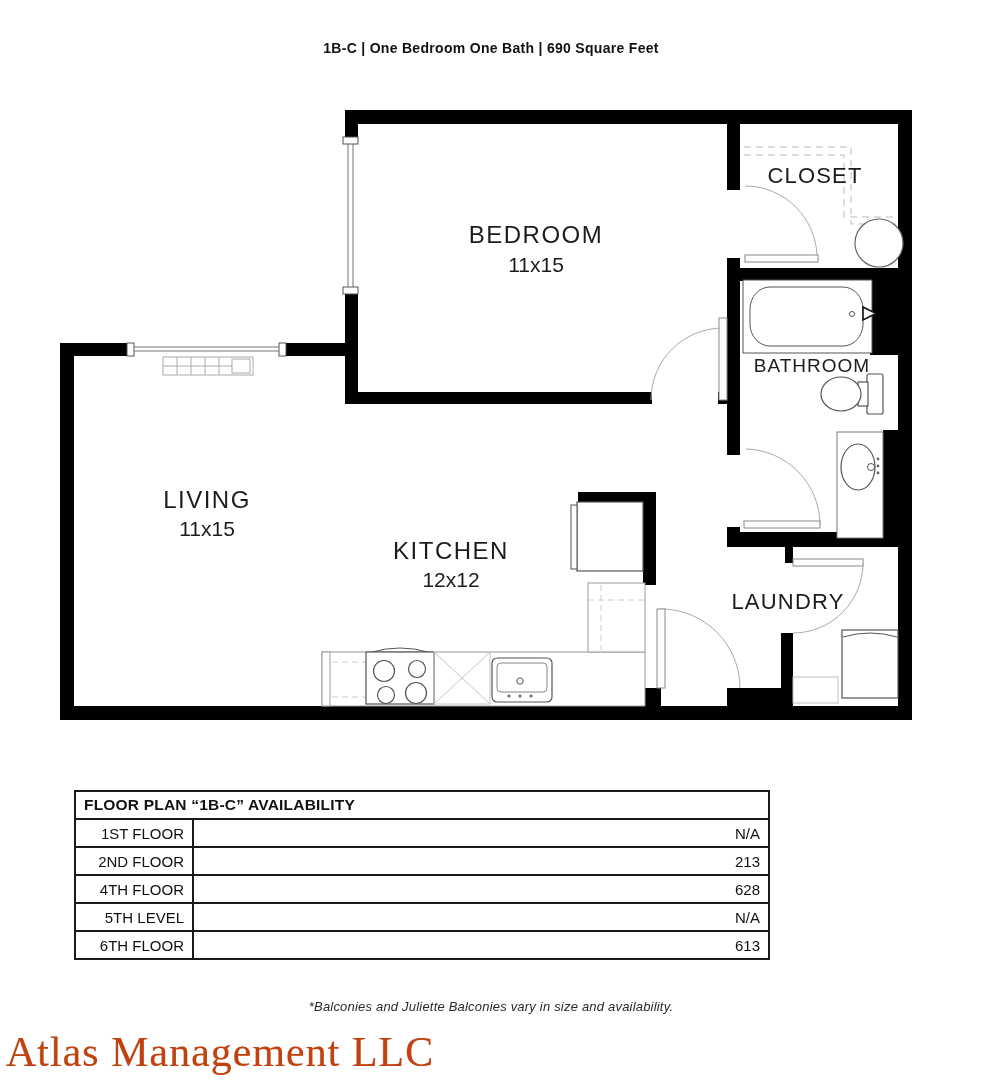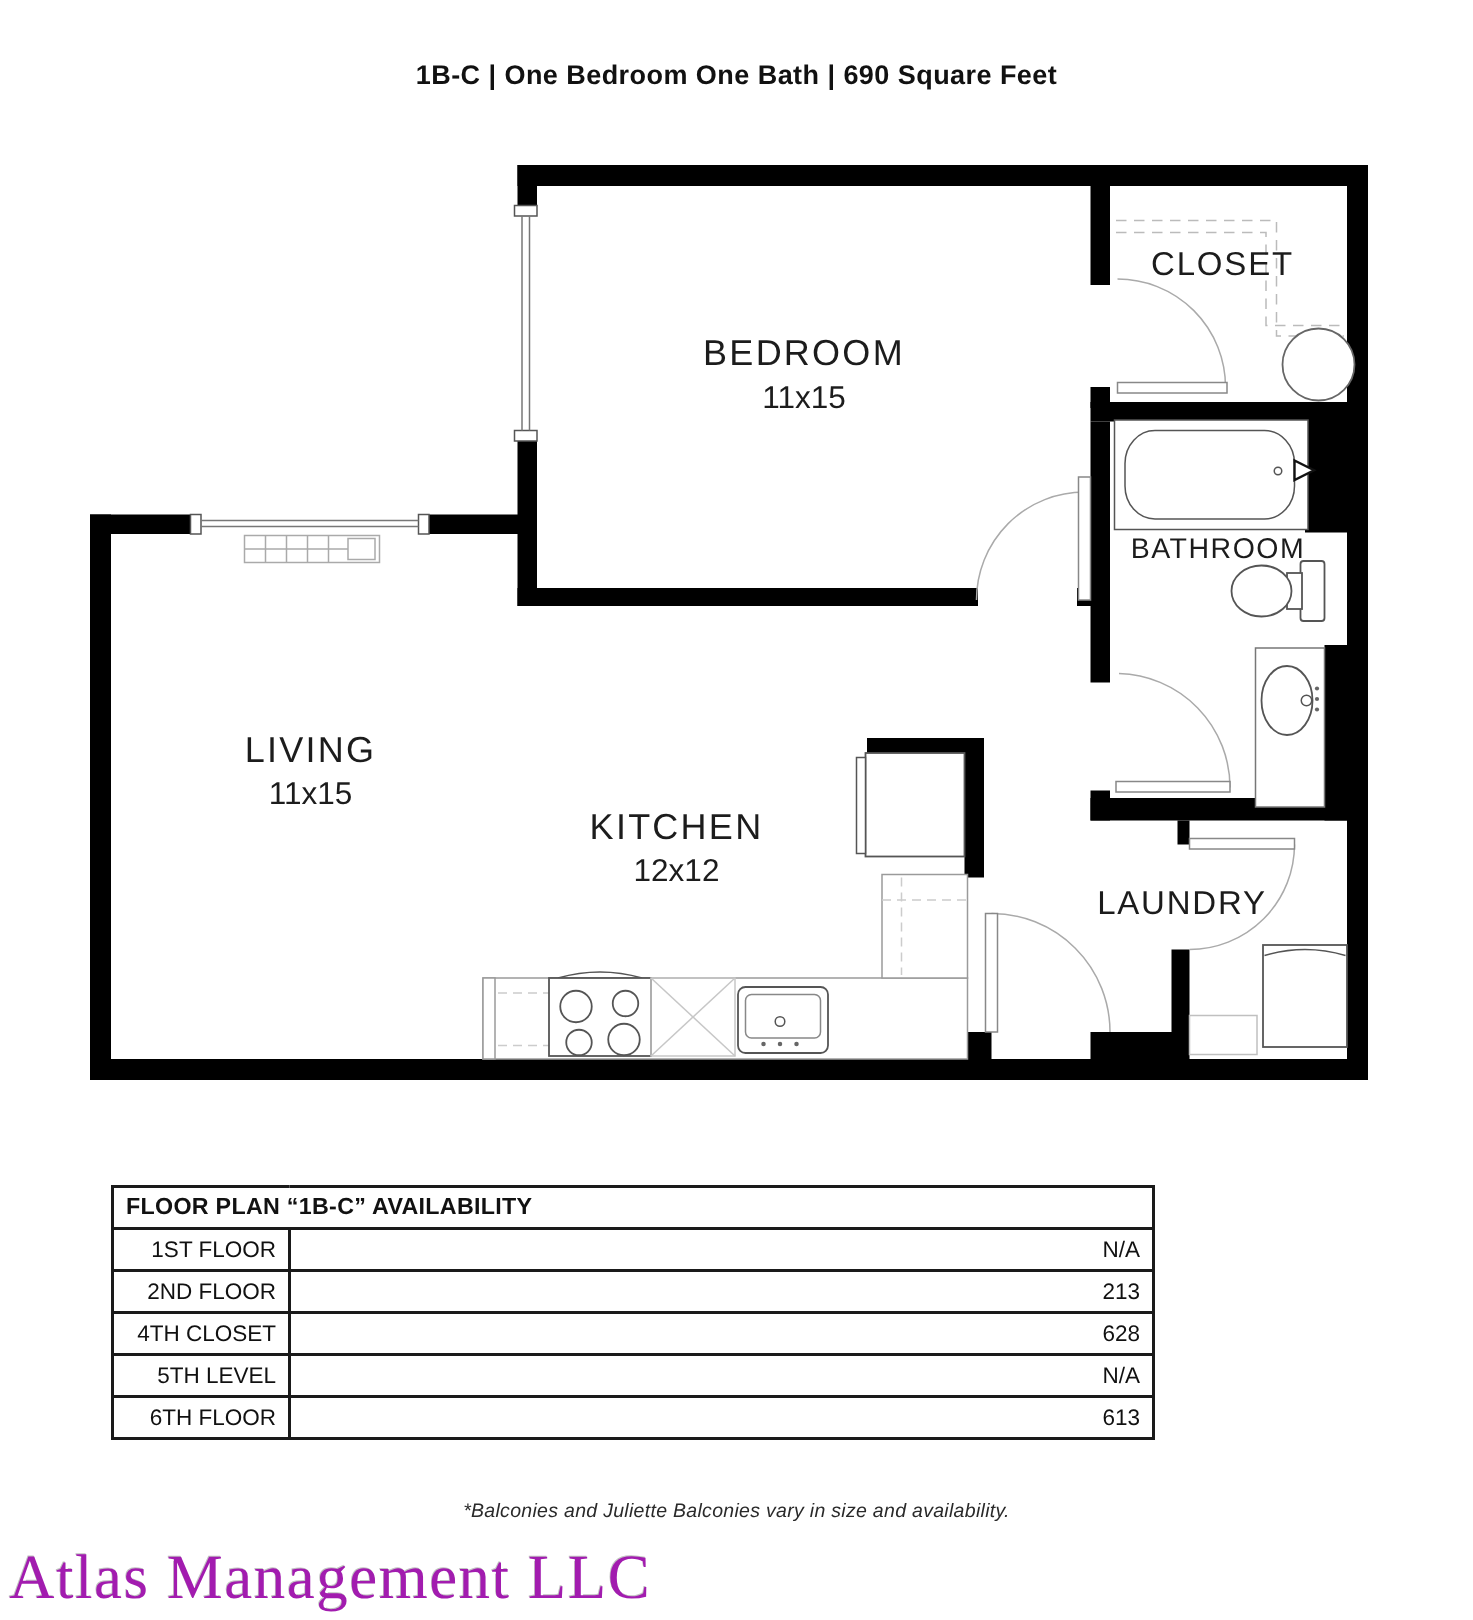--- a/index.html
+++ b/index.html
@@ -2,21 +2,21 @@
 <html><head>
 <meta charset="utf-8">
 <style>
   html,body{margin:0;padding:0;}
   body{
     width:982px;height:1080px;position:relative;background:#ffffff;
     font-family:"Liberation Sans", sans-serif;color:#1a1a1a;overflow:hidden;
   }
   .page-title{
     position:absolute;left:0;top:40px;width:982px;text-align:center;
-    font-size:18px;font-weight:700;letter-spacing:.3px;color:#111;
+    font-size:14px;font-weight:700;letter-spacing:.3px;color:#111;
   }
   .plan-svg{position:absolute;left:0;top:0;}
   
   .avail-table{
     position:absolute;left:74px;top:790px;width:696px;
     border-collapse:collapse;table-layout:fixed;
     font-size:15px;color:#111;
   }
   .avail-table td,.avail-table th{
     border:2px solid #1a1a1a;padding:2px 8px;text-align:left;
@@ -26,21 +26,21 @@
   .avail-table .t-head{font-weight:700;}
   .avail-table .t-cell{font-weight:400;text-align:right;}
   .avail-table col.c1{width:118px;}
   .footnote{
     position:absolute;left:0;top:999px;width:982px;text-align:center;
     font-style:italic;font-size:13px;color:#2a2a2a;letter-spacing:.2px;
   }
   .watermark{
     position:absolute;left:6px;top:1028px;
     font-family:"Liberation Serif", serif;
-    font-size:42px;color:#a21caf;letter-spacing:1px;white-space:nowrap;
+    font-size:42px;color:#c2410c;letter-spacing:1px;white-space:nowrap;
     text-shadow:1.5px 1.5px 0 #ffffff, -0.5px -0.5px 0 #c2c2c2;
   }
   .room-label{font-family:"Liberation Sans",sans-serif;fill:#1c1c1c;}
 </style>
 </head>
 <body>
 
 <div class="page-title">1B-C  | One Bedroom One Bath |  690 Square Feet</div>
 
 <svg class="plan-svg" width="982" height="770" viewBox="0 0 982 770">
@@ -221,21 +221,21 @@
   </tr>
   <tr>
     <td class="t-cell">1ST FLOOR</td>
     <td class="t-cell">N/A</td>
   </tr>
   <tr>
     <td class="t-cell">2ND FLOOR</td>
     <td class="t-cell">213</td>
   </tr>
   <tr>
-    <td class="t-cell">4TH CLOSET</td>
+    <td class="t-cell">4TH FLOOR</td>
     <td class="t-cell">628</td>
   </tr>
   <tr>
     <td class="t-cell">5TH LEVEL</td>
     <td class="t-cell">N/A</td>
   </tr>
   <tr>
     <td class="t-cell">6TH FLOOR</td>
     <td class="t-cell">613</td>
   </tr>

